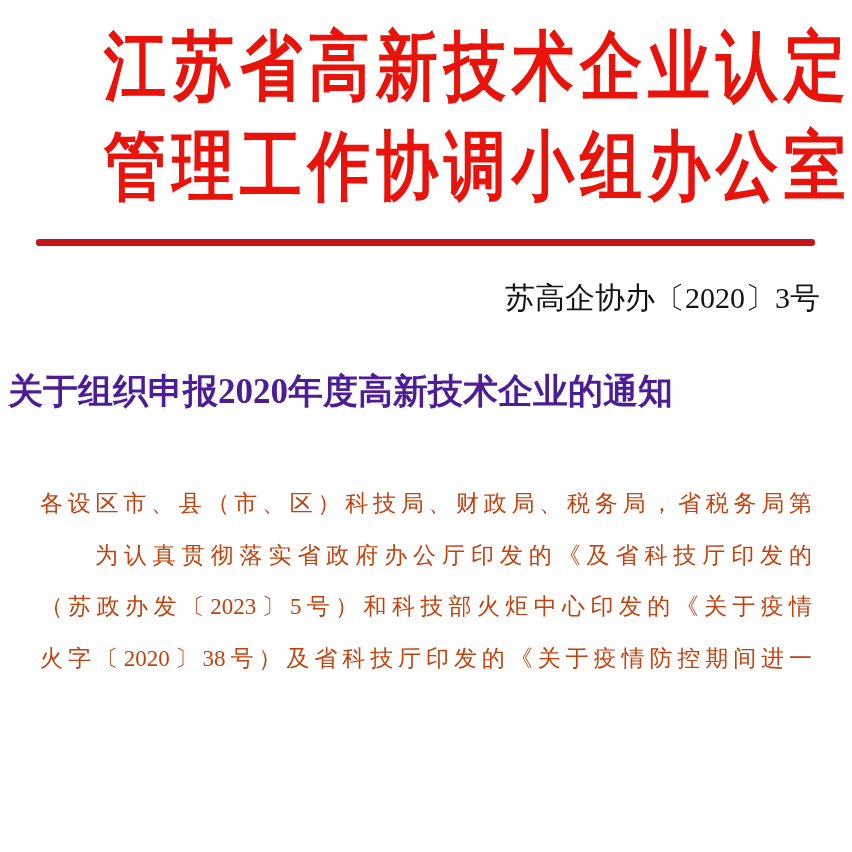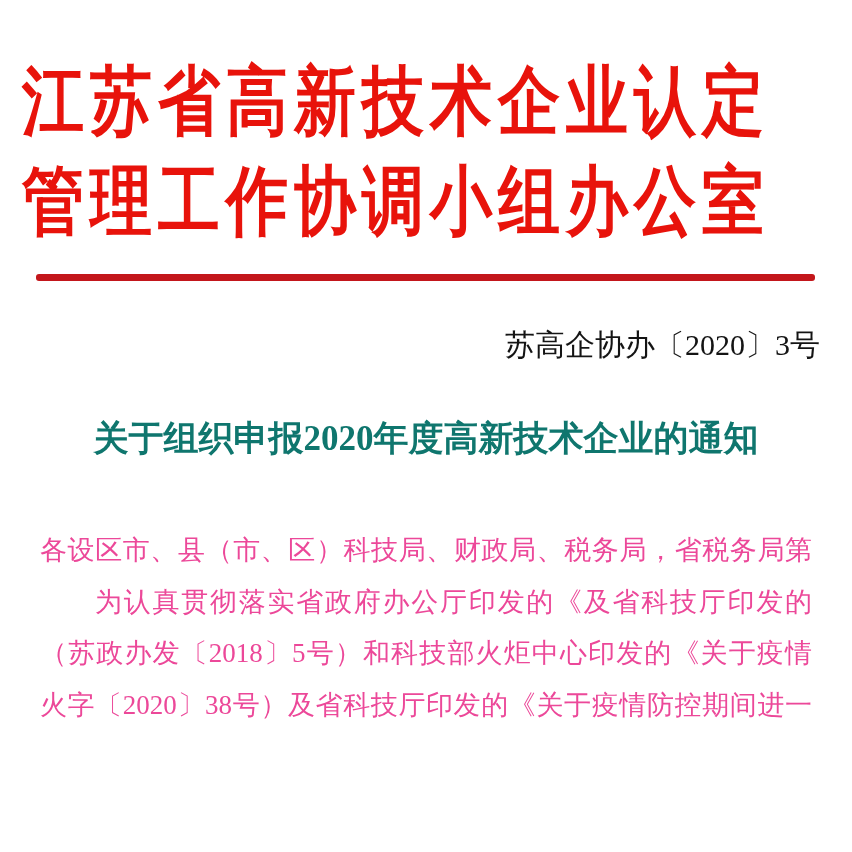--- a/index.html
+++ b/index.html
@@ -12,22 +12,22 @@
     width: 852px;
     height: 852px;
     margin: 0 auto;
     background: #ffffff;
     overflow: hidden;
     font-family: "Liberation Serif", "DejaVu Serif", serif;
     color: #1d1d1d;
   }
   
   .letterhead {
-    padding-top: 51px;
-    text-align: left;
+    padding-top: 16px;
+    text-align: right;
     font-weight: bold;
     margin-left: 22px;
   }
   .lh-line {
     font-size: 62px;
     line-height: 100px;
     letter-spacing: 6px;
     white-space: nowrap;
     transform: scaleY(1.22);
     transform-origin: 50% 50%;
@@ -37,47 +37,46 @@
   .rule {
     margin-top: 23px;
     margin-left: 36px;
     width: 779px;
     height: 7px;
     background: #c3161b;
     border-radius: 3px;
   }
   
   .doc-number {
-    margin-top: 42px;
+    margin-top: 30px;
     padding-right: 32px;
     text-align: right;
     font-size: 30px;
     line-height: 44px;
     color: #141414;
     white-space: nowrap;
   }
   
   .title {
-    margin: 48px 0 0 0;
-    text-align: center;
+    margin: 48px 0 0 8px;
     font-size: 35px;
     line-height: 48px;
     font-weight: bold;
-    color: #0f766e;
+    color: #4c1d95;
     white-space: nowrap;
   }
   
   .body {
     margin-top: 62px;
     padding: 0 40px;
   }
   .line {
-    font-size: 27px;
+    font-size: 23px;
     line-height: 51.5px;
-    color: #ec4899;
+    color: #c2410c;
     white-space: nowrap;
   }
   .line.justify {
     white-space: normal;
     text-align: justify;
     text-align-last: justify;
   }
   .line.indent {
     text-indent: 55px;
   }
@@ -94,17 +93,17 @@
 
   <div class="rule"></div>
 
   <div class="doc-number">苏高企协办〔2020〕3号</div>
 
   <h1 class="title">关于组织申报2020年度高新技术企业的通知</h1>
 
   <div class="body">
     <div class="line justify">各设区市、县（市、区）科技局、财政局、税务局，省税务局第</div>
     <div class="line justify indent">为认真贯彻落实省政府办公厅印发的《及省科技厅印发的</div>
-    <div class="line justify">（苏政办发〔2018〕5号）和科技部火炬中心印发的《关于疫情</div>
+    <div class="line justify">（苏政办发〔2023〕5号）和科技部火炬中心印发的《关于疫情</div>
     <div class="line justify">火字〔2020〕38号）及省科技厅印发的《关于疫情防控期间进一</div>
   </div>
 
 </div>
 
 </body></html>

